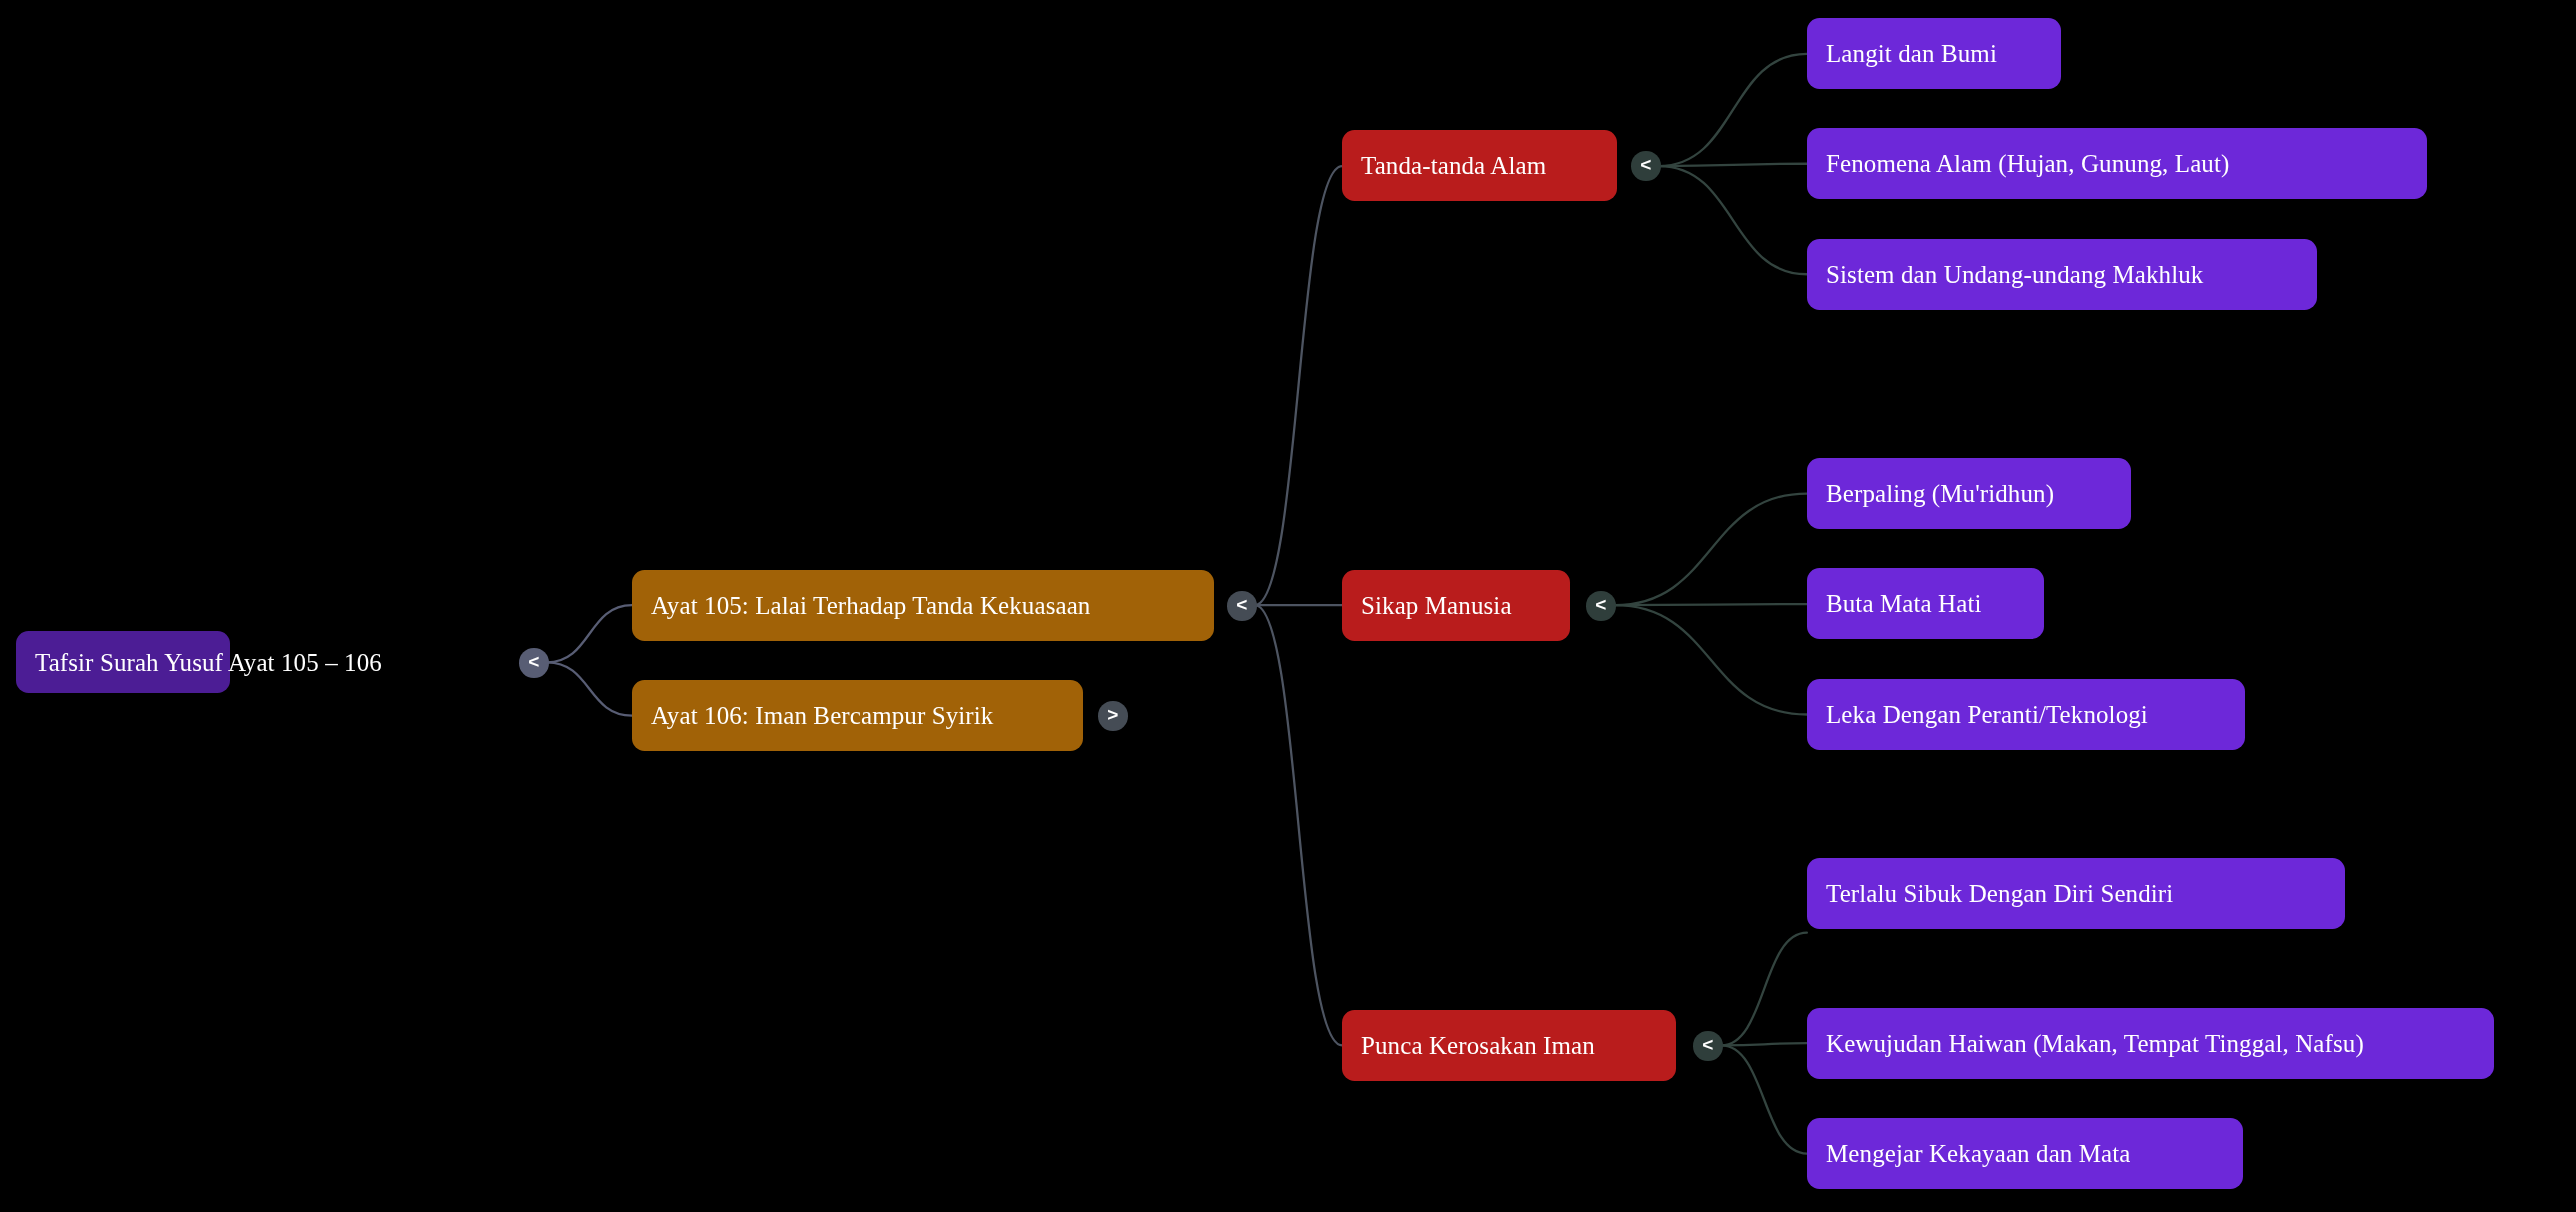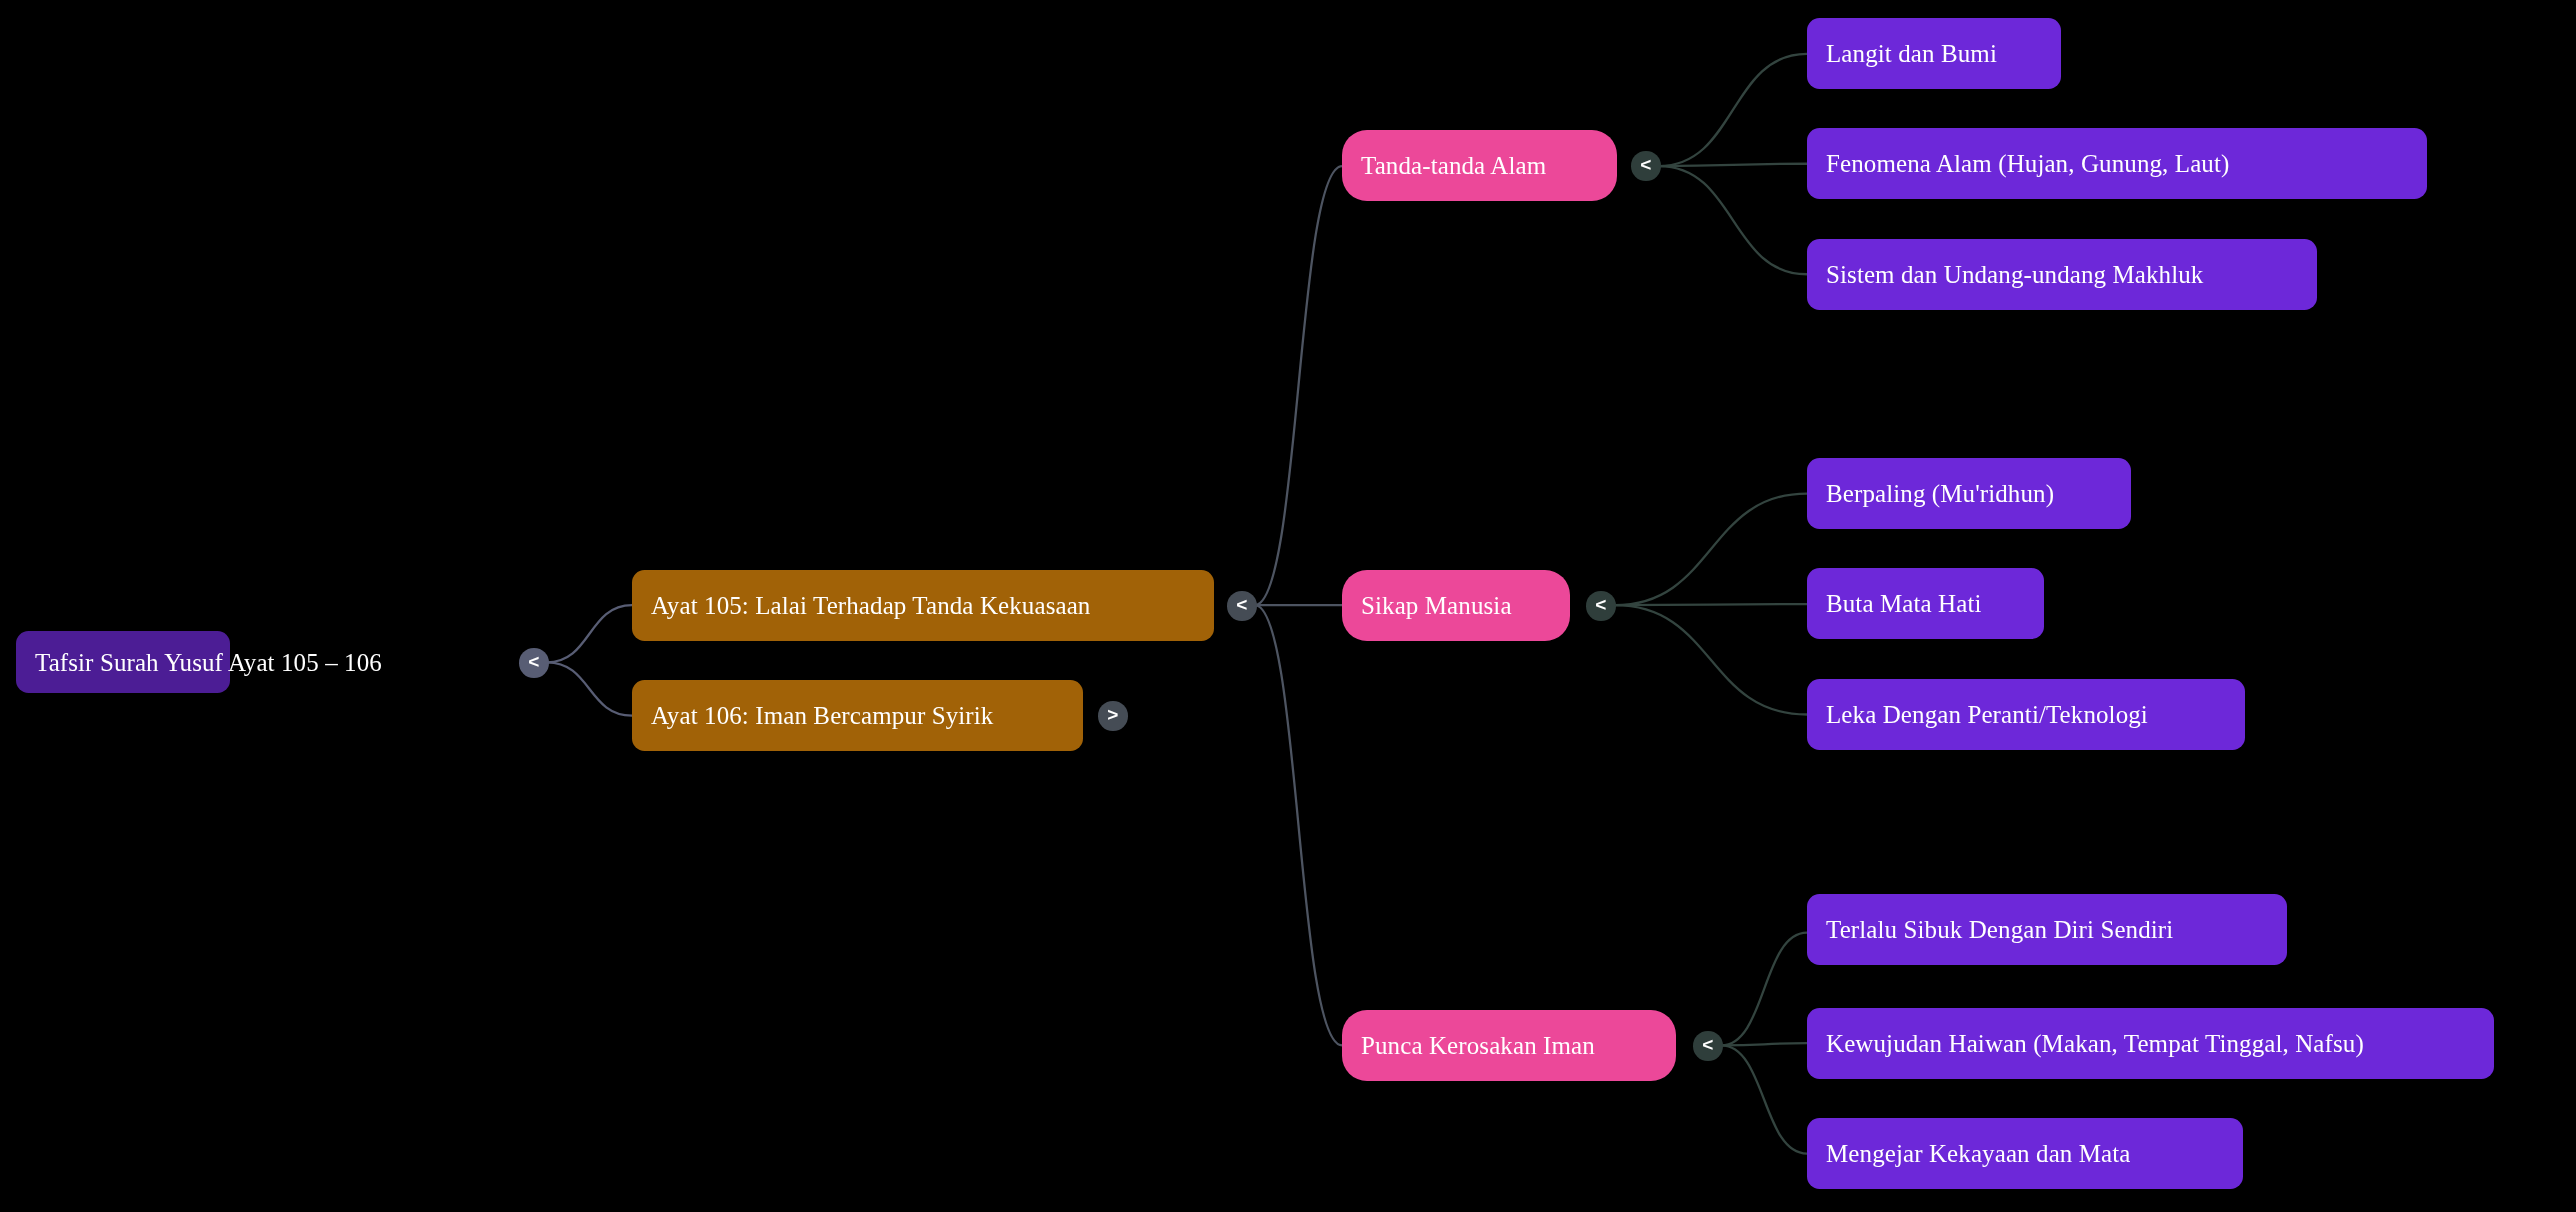--- a/index.html
+++ b/index.html
@@ -45,23 +45,22 @@
   }
   .lvl-root {
     background: #4c1d95;
     font-size: 25px;
   }
   .lvl-2 {
     background: #a16207;
     font-size: 25px;
   }
   .lvl-3 {
-    background: #ec4899;
+    background: #b91c1c;
     font-size: 25px;
-    border-radius: 25px;
   }
   .lvl-4 {
     background: #6d28d9;
     font-size: 25px;
   }
   .toggle {
     position: absolute;
     display: flex;
     align-items: center;
     justify-content: center;
@@ -140,21 +139,21 @@
     </div>
     <div class="node lvl-4" style="left: 1807px; top: 679px; width: 438px; height: 71px;">
       <span class="node-label">Leka Dengan Peranti/Teknologi</span>
     </div>
     <div class="node lvl-3" style="left: 1342px; top: 1010px; width: 334px; height: 71px;">
       <span class="node-label">Punca Kerosakan Iman</span>
     </div>
     <div class="toggle tg-3" style="left: 1693px; top: 1031px; width: 29.5px; height: 29.5px;">
       <span>&lt;</span>
     </div>
-    <div class="node lvl-4" style="left: 1807px; top: 894px; width: 480px; height: 71px; text-align: center;">
+    <div class="node lvl-4" style="left: 1807px; top: 858px; width: 538px; height: 71px; text-align: center;">
       <span class="node-label">Terlalu Sibuk Dengan Diri Sendiri</span>
     </div>
     <div class="node lvl-4" style="left: 1807px; top: 1008px; width: 687px; height: 71px; align-items: center;">
       <span class="node-label">Kewujudan Haiwan (Makan, Tempat Tinggal, Nafsu)</span>
     </div>
     <div class="node lvl-4" style="left: 1807px; top: 1118px; width: 436px; height: 71px;">
       <span class="node-label">Mengejar Kekayaan dan Mata</span>
     </div>
     <div class="node lvl-2" style="left: 632px; top: 680px; width: 451px; height: 71px;">
       <span class="node-label">Ayat 106: Iman Bercampur Syirik</span>

